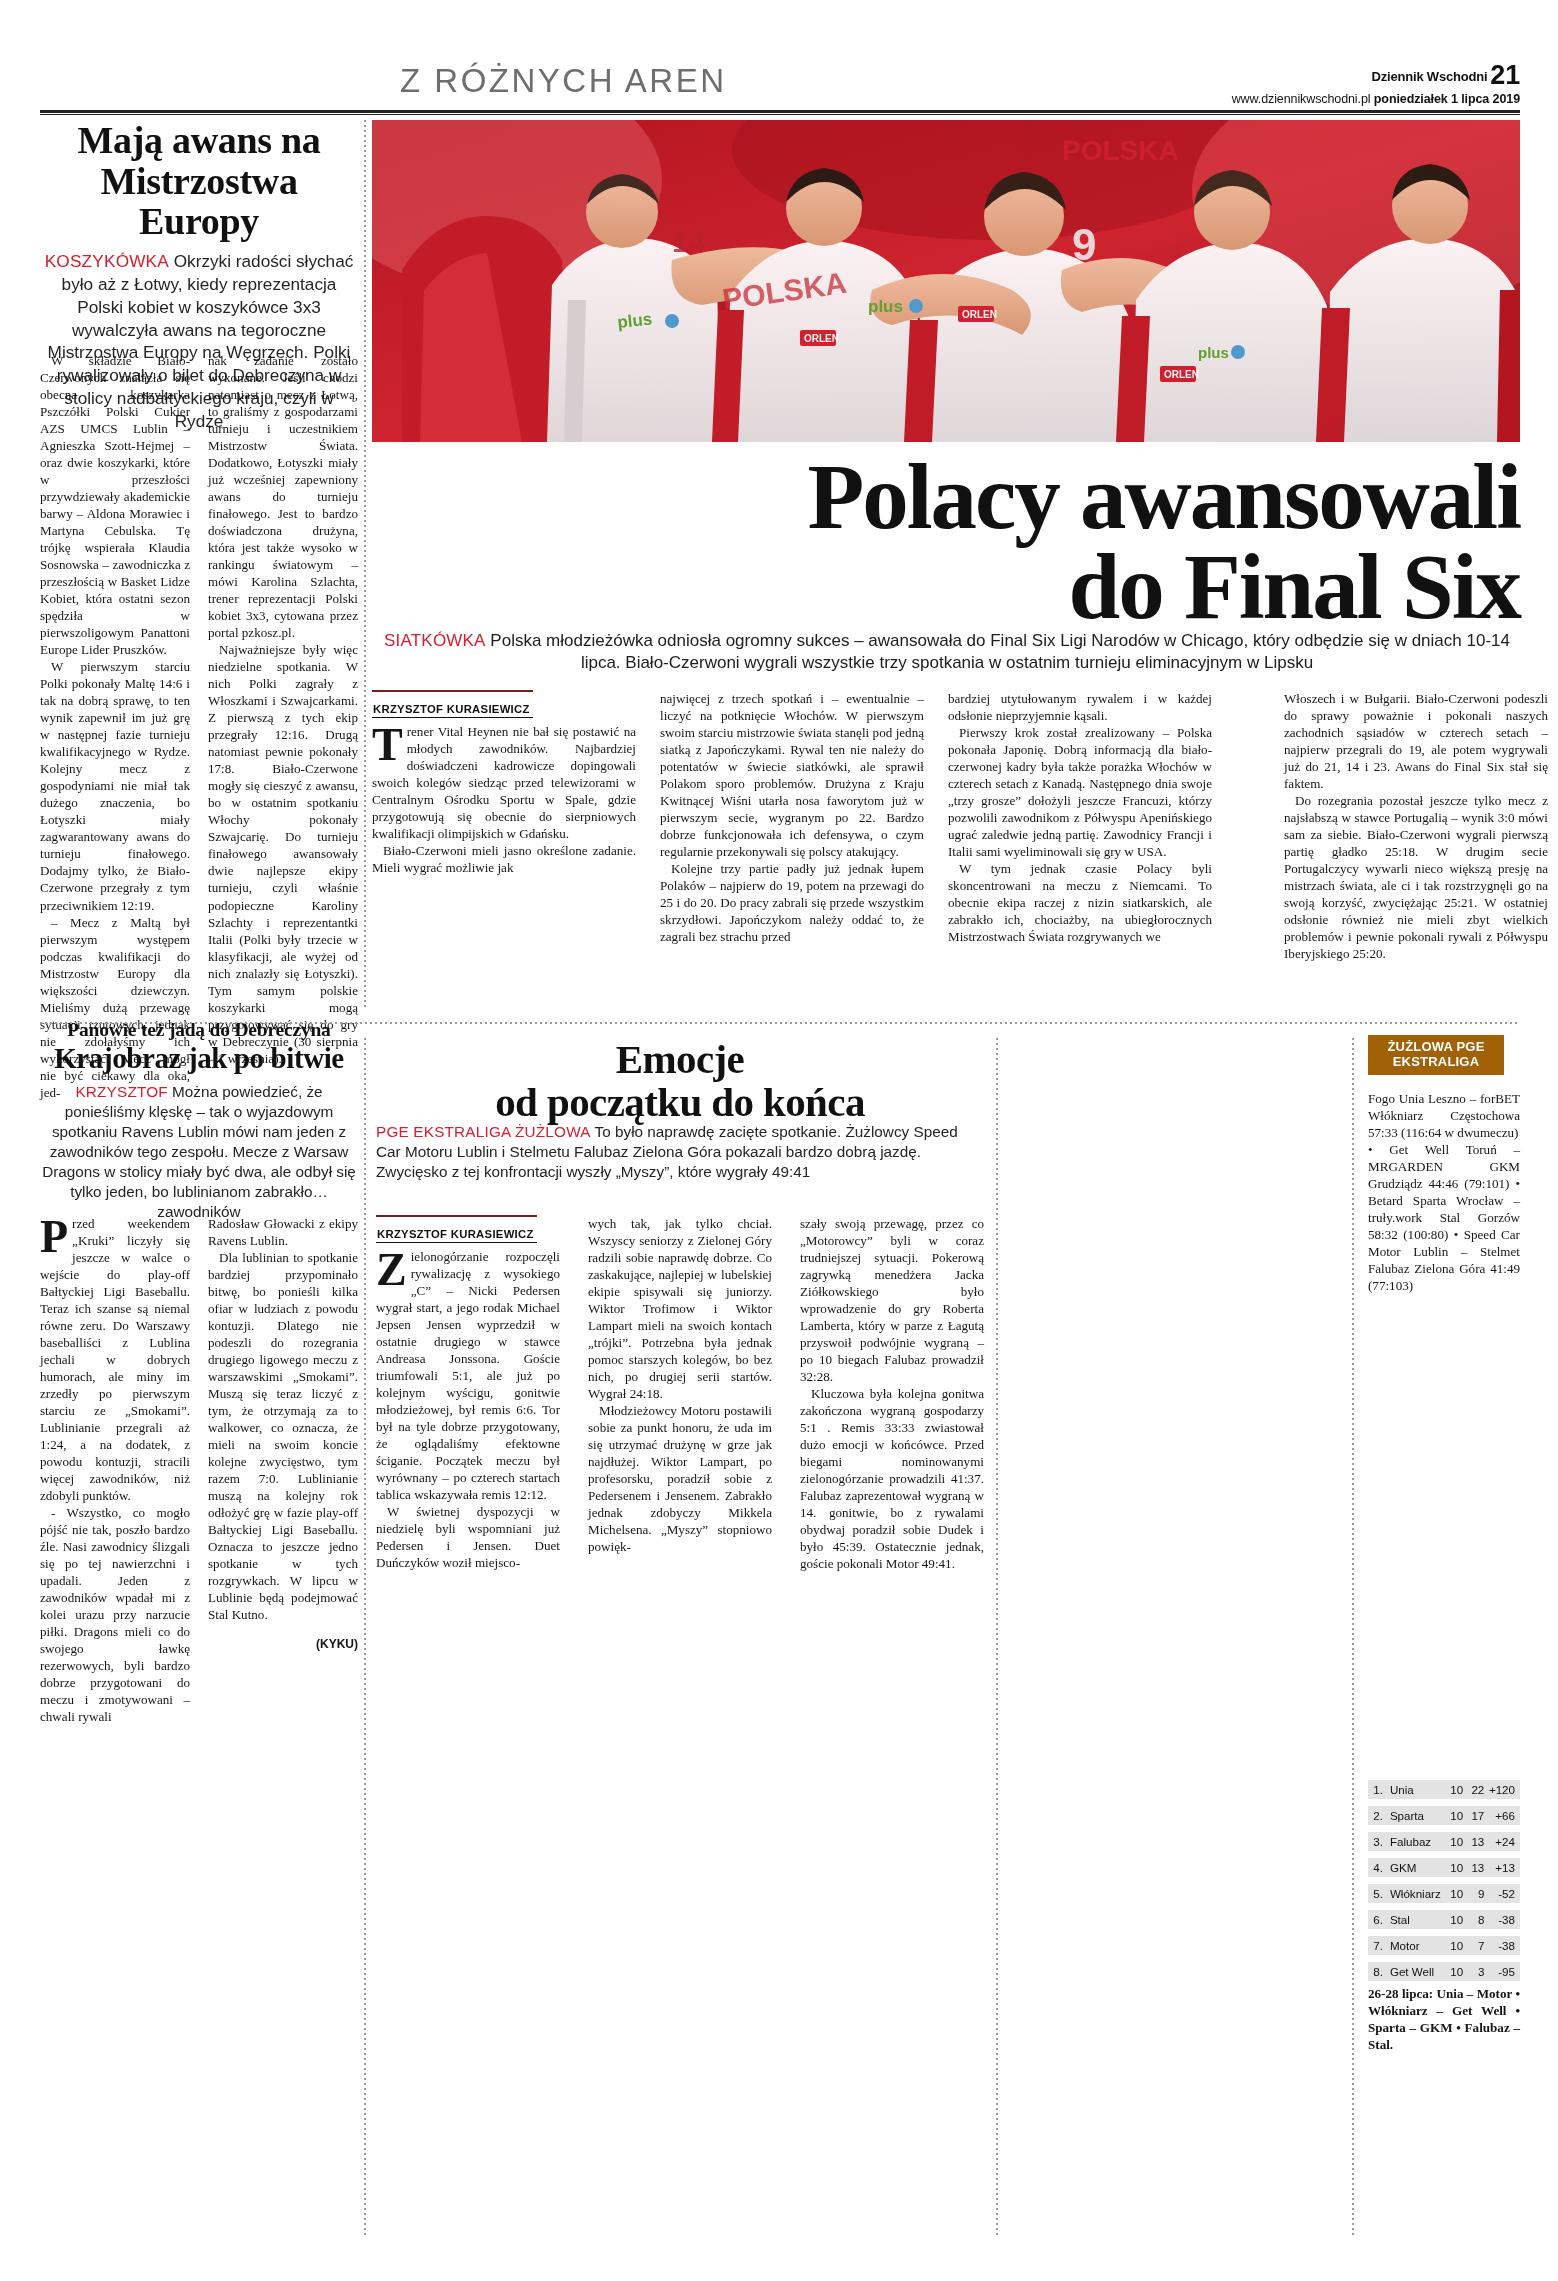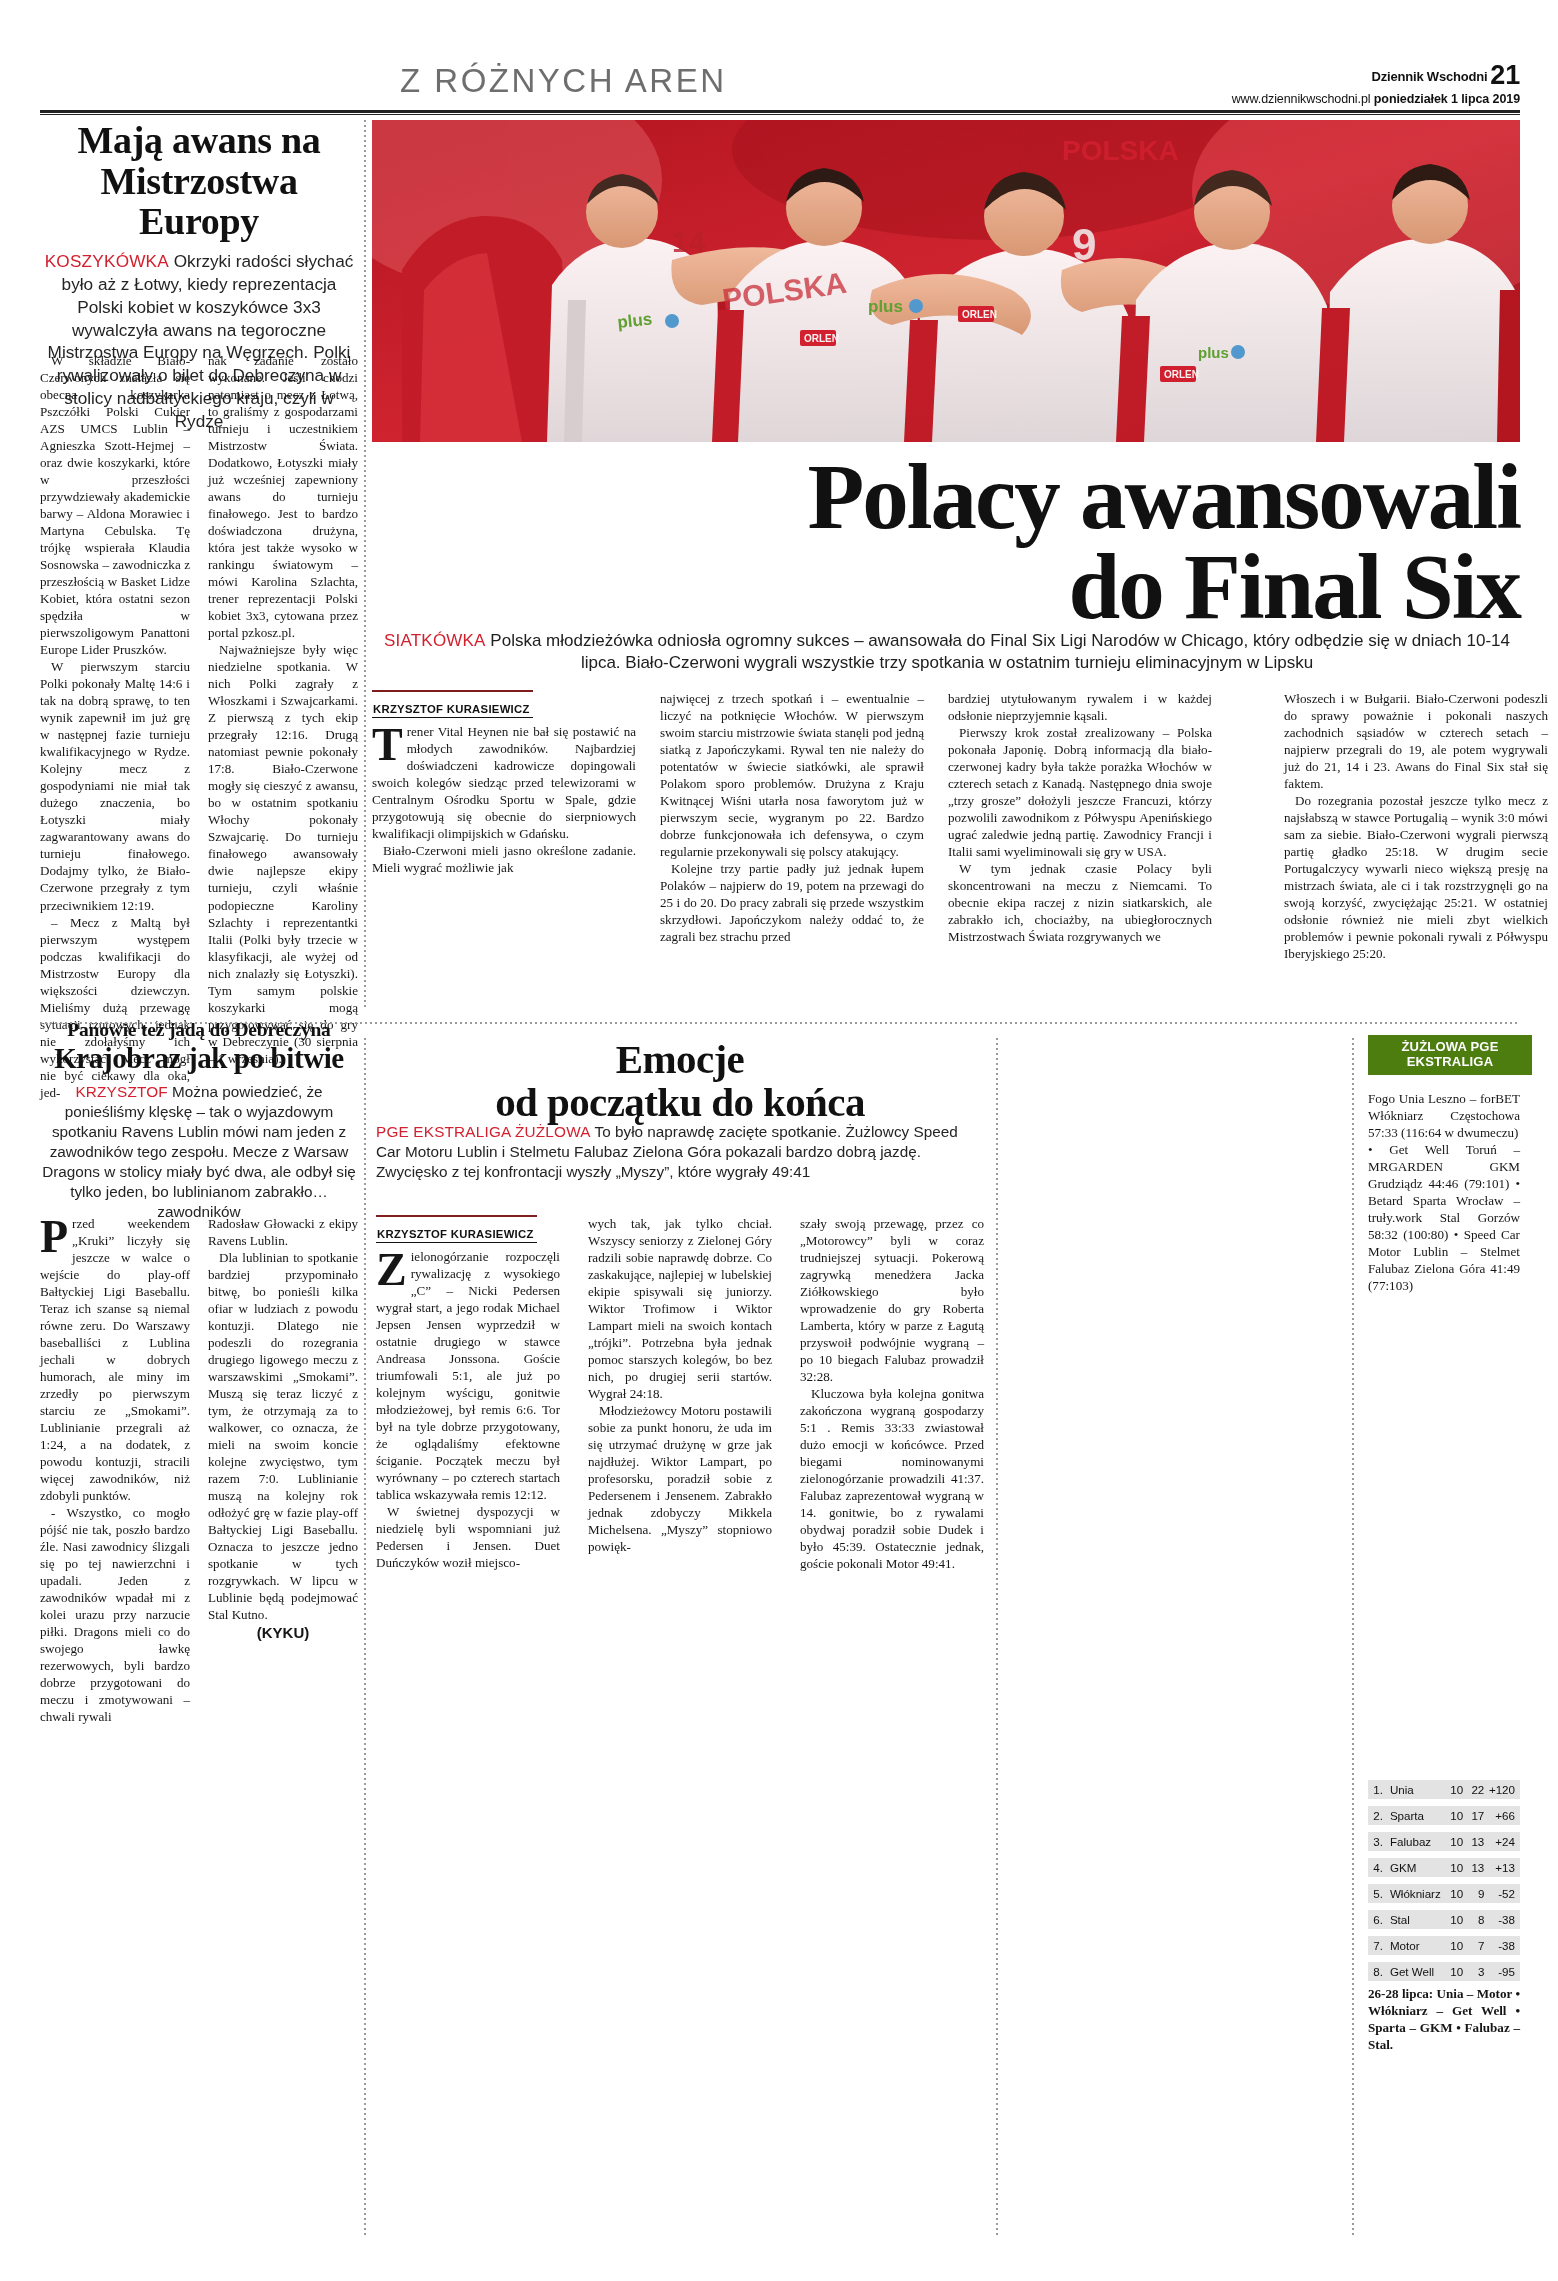--- a/index.html
+++ b/index.html
@@ -196,22 +196,22 @@
   .botcols .bc2 { left:168px; }
 
   .midcols { position:absolute; left:376px; top:1215px; width:608px; }
   .midcols .mcc { position:absolute; top:0; width:184px; }
   .midcols .mcc1 { left:0; }
   .midcols .mcc2 { left:212px; }
   .midcols .mcc3 { left:424px; }
 
   
   .zuz-badge {
-    position:absolute; left:1368px; top:1035px; width:164px;
-    background:#4d7c0f;
+    position:absolute; left:1368px; top:1035px; width:136px;
+    background:#a16207;
     color:#fff;
     font-family:"Liberation Sans", sans-serif;
     font-weight:bold;
     font-size:13px;
     text-align:center;
     line-height:1.18;
     padding:4px 2px 5px 2px;
     letter-spacing:0.2px;
   }
   .zuz-col {
@@ -243,21 +243,21 @@
   .table td.pt { text-align:right; width:24px; }
   .table td.df { text-align:right; width:34px; padding-right:5px;}
 
   .table-foot {
     position:absolute; left:1368px; top:1985px; width:152px;
     font-family:"Liberation Serif", serif;
     font-size:13.1px; line-height:1.30; text-align:justify; color:#161616;
     font-weight:bold;
   }
 
-  .kyku { font-family:"Liberation Sans", sans-serif; font-size:15px; font-weight:bold; text-align:center; display:block; margin-top:0;}
+  .kyku { font-family:"Liberation Sans", sans-serif; font-size:12px; font-weight:bold; text-align:right; display:block; margin-top:14px;}
 </style>
 </head>
 <body>
 
 <div class="page">
 
   <div class="masthead">
     <div class="masthead-title">Z RÓŻNYCH AREN</div>
     <div class="masthead-right">
       <div class="mh-line1">

